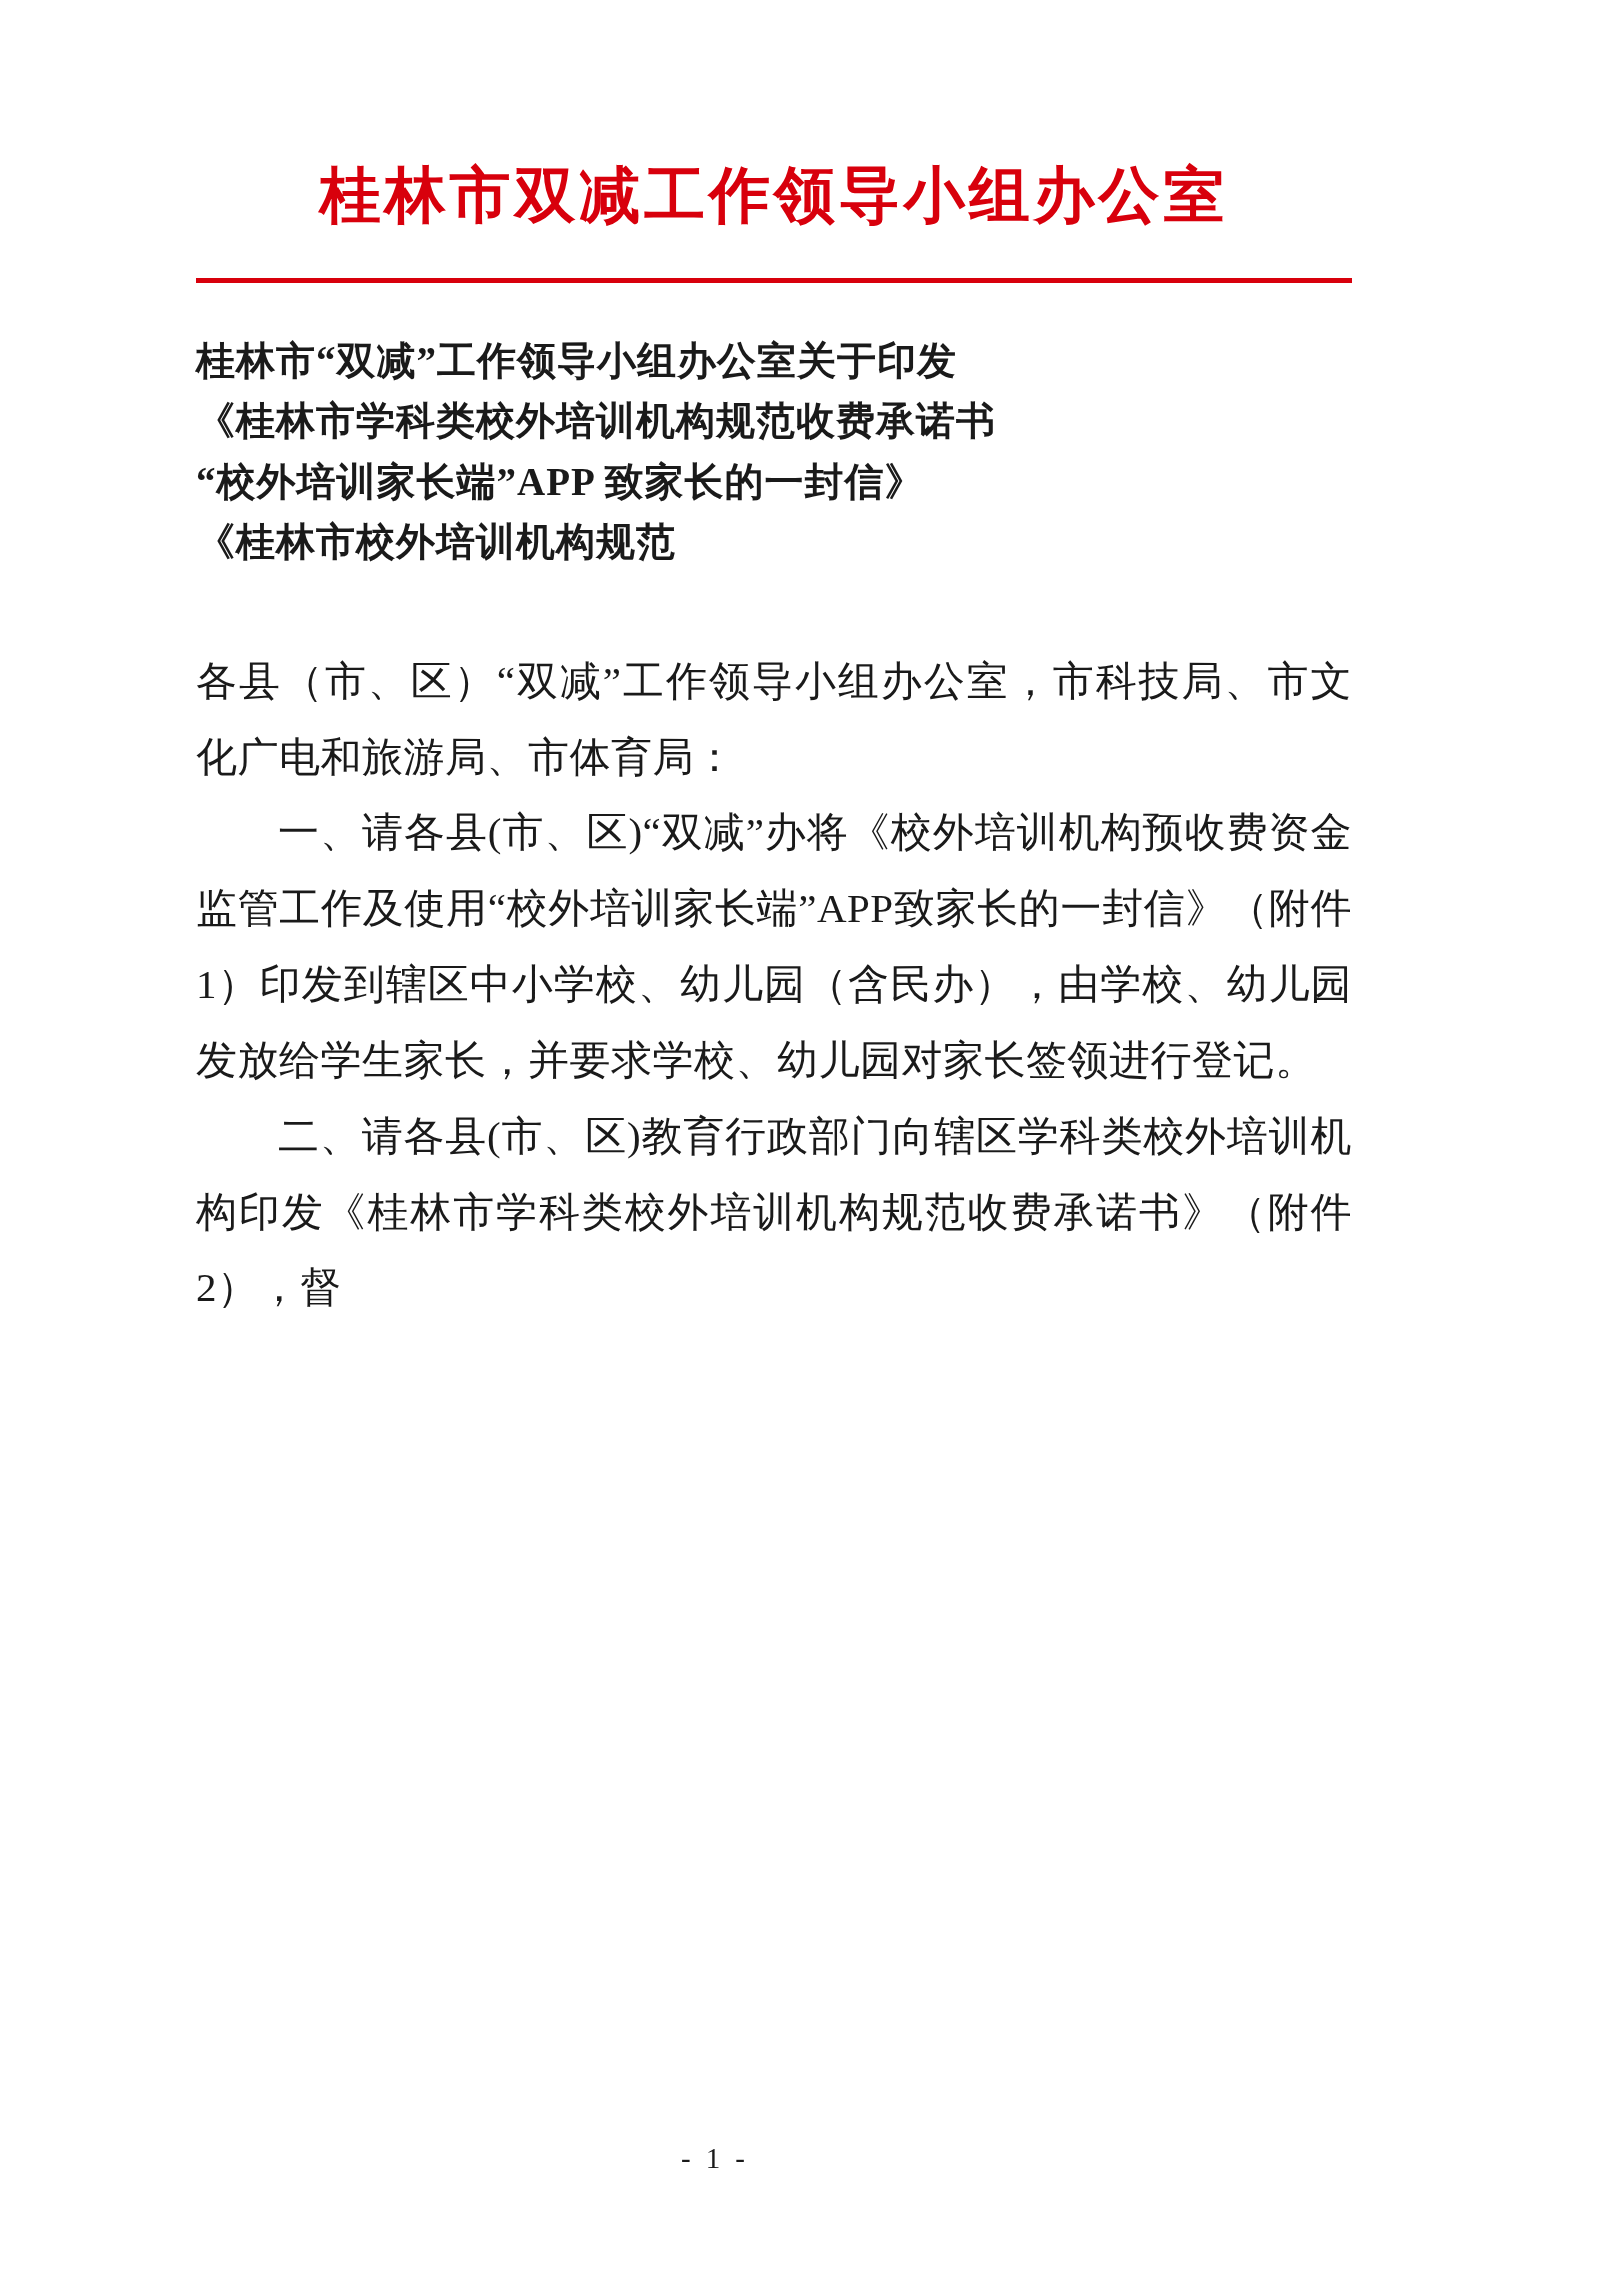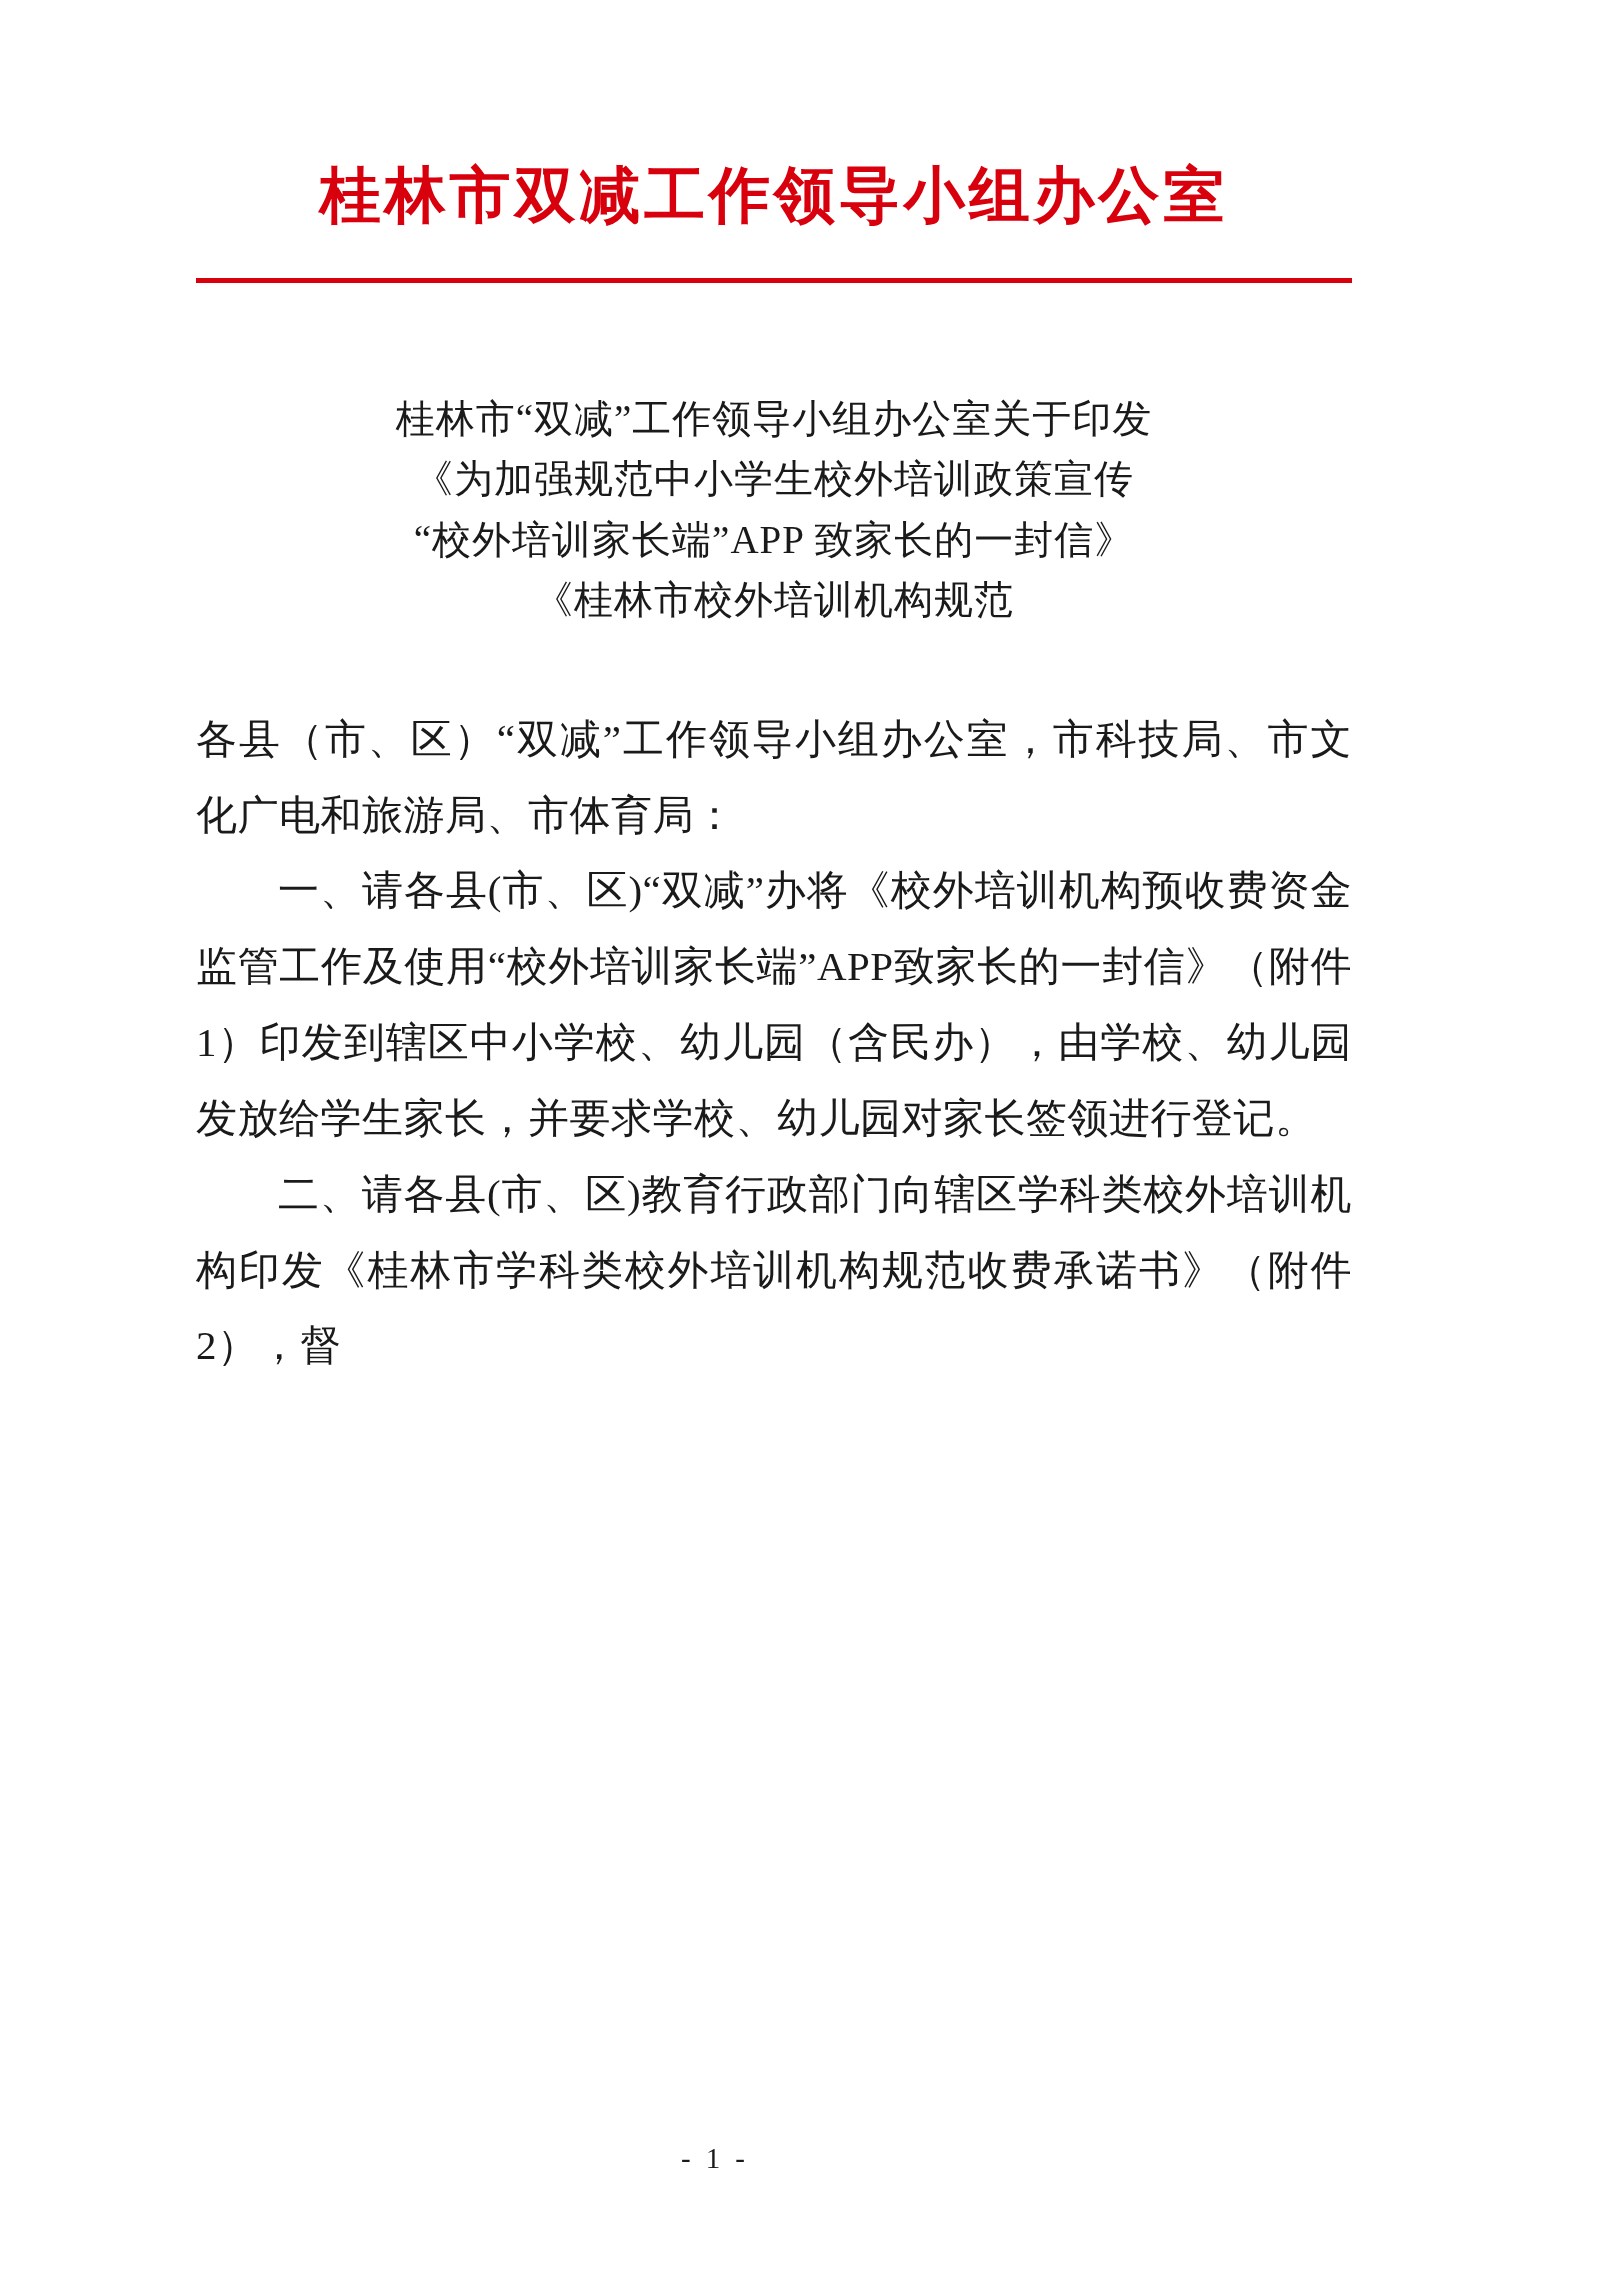--- a/index.html
+++ b/index.html
@@ -42,23 +42,23 @@
   }
   .letterhead-rule {
     margin-top: 49px;
     height: 4.9px;
     background: #d8000c;
     width: 100%;
   }
 
   
   .doc-title {
-    margin-top: 106px;
-    text-align: center;
-    font-weight: normal;
+    margin-top: 48px;
+    text-align: left;
+    font-weight: bold;
     font-size: 39px;
     line-height: 1.55;
     letter-spacing: 1px;
   }
   .doc-title .line {
     display: block;
     white-space: nowrap;
   }
 
   
@@ -95,21 +95,21 @@
 
 <div class="page">
 
   <div class="letterhead">
     <div class="letterhead-title">桂林市双减工作领导小组办公室</div>
     <div class="letterhead-rule"></div>
   </div>
 
   <div class="doc-title">
     <span class="line">桂林市“双减”工作领导小组办公室关于印发</span>
-    <span class="line">《为加强规范中小学生校外培训政策宣传</span>
+    <span class="line">《桂林市学科类校外培训机构规范收费承诺书</span>
     <span class="line">“校外培训家长端”APP 致家长的一封信》</span>
     <span class="line">《桂林市校外培训机构规范</span>
   </div>
 
   <div class="body-text">
     <p>各县（市、区）“双减”工作领导小组办公室，市科技局、市文化广电和旅游局、市体育局：</p>
     <p class="indent">一、请各县(市、区)“双减”办将《校外培训机构预收费资金监管工作及使用“校外培训家长端”APP致家长的一封信》（附件 1）印发到辖区中小学校、幼儿园（含民办），由学校、幼儿园发放给学生家长，并要求学校、幼儿园对家长签领进行登记。</p>
     <p class="indent">二、请各县(市、区)教育行政部门向辖区学科类校外培训机构印发《桂林市学科类校外培训机构规范收费承诺书》（附件 2），督</p>
   </div>
 

